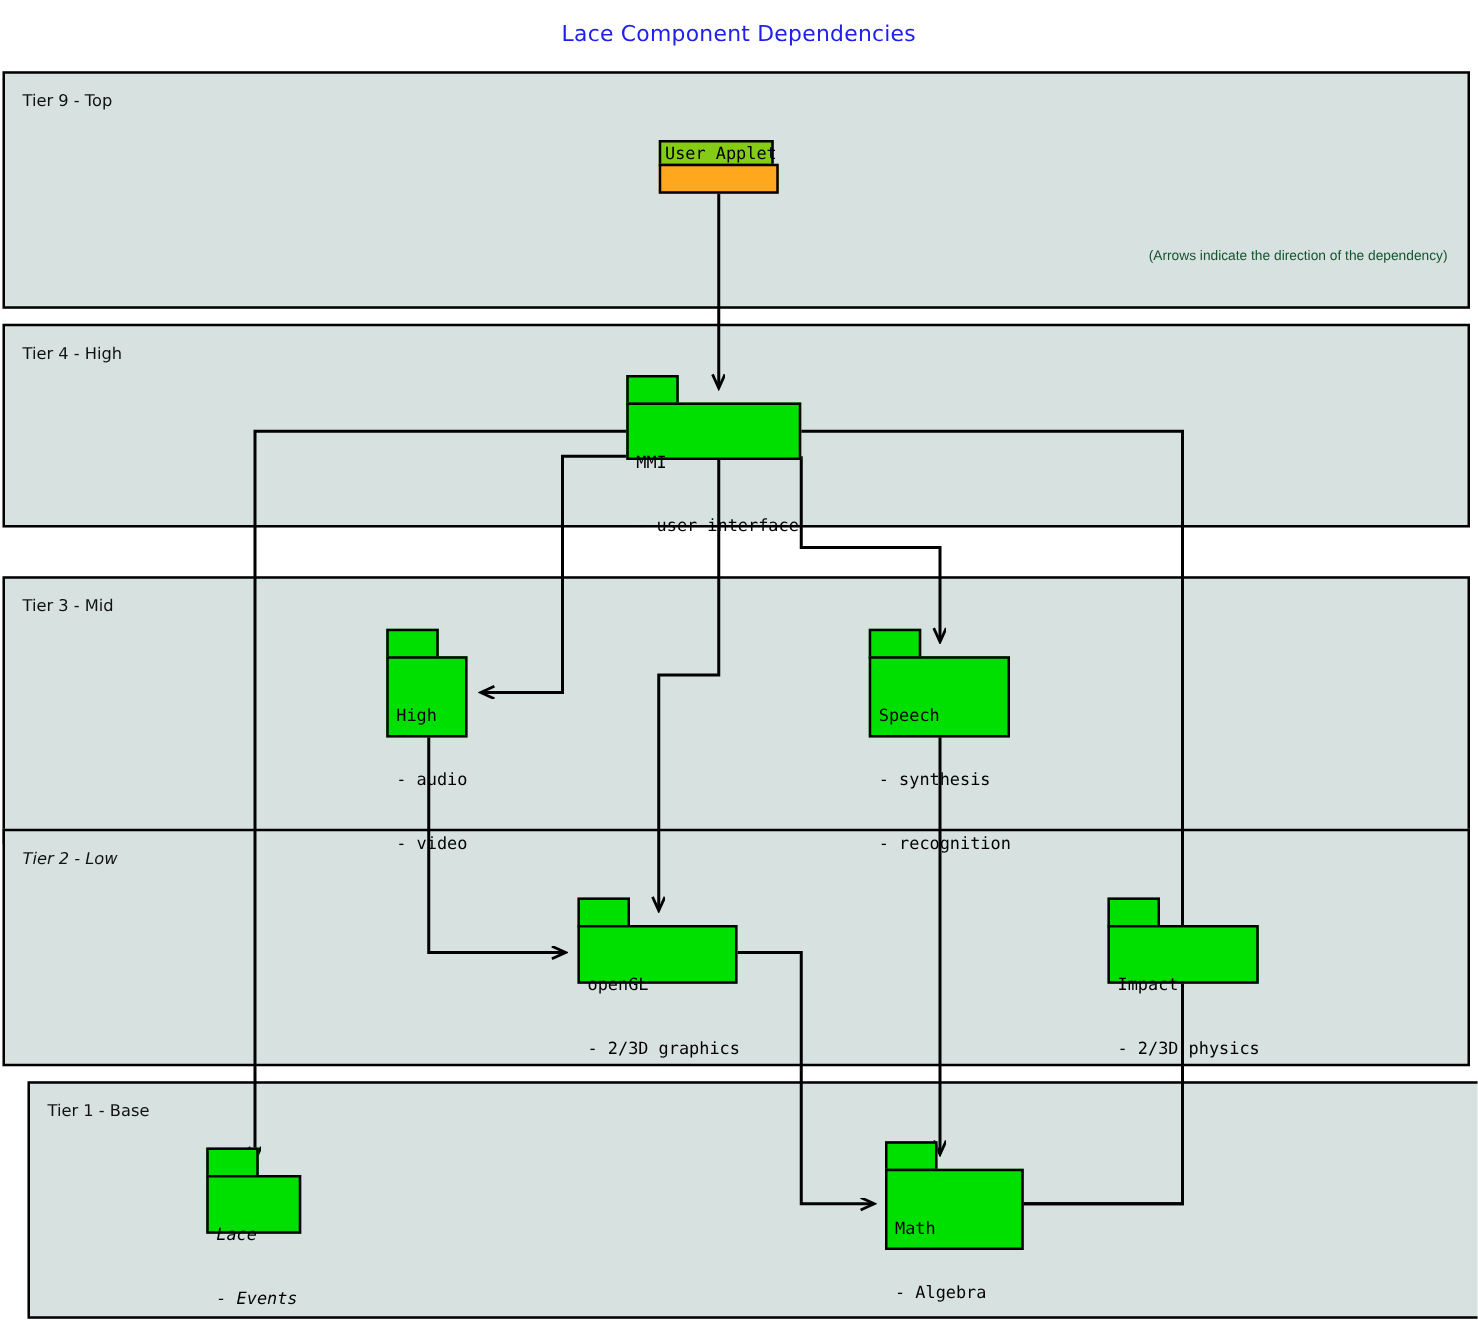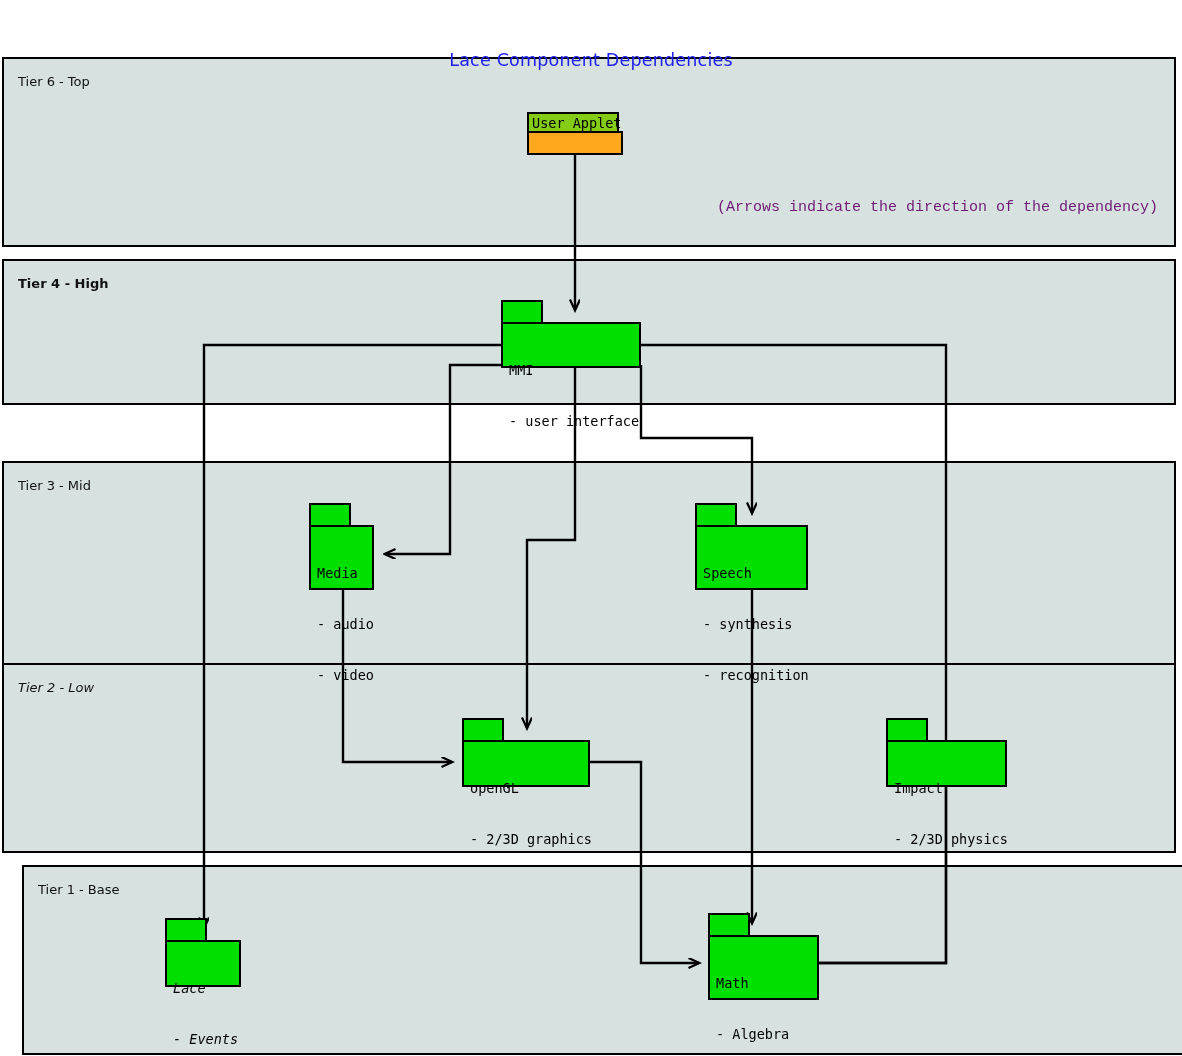--- a/index.html
+++ b/index.html
@@ -3,41 +3,40 @@
 <meta charset="utf-8">
 <style>
   html,body{margin:0;padding:0;background:#ffffff;}
   body{width:1182px;height:1056px;position:relative;
        font-family:"DejaVu Sans","Liberation Sans",sans-serif;overflow:hidden;}
 
   #diagram-title{
     position:absolute;left:0;top:18px;width:1182px;text-align:center;
     color:#2020ee;font-size:17.5px;font-family:"DejaVu Sans","Liberation Sans",sans-serif;
     letter-spacing:.2px;
-    margin-top:32px;
   }
 
   
   .tier{
     position:absolute;left:2px;width:1174px;
     background:#d7e2e0;border:2.5px solid #000;box-sizing:border-box;
   }
   .tier-label{
     position:absolute;left:14px;top:15px;font-size:13px;color:#111;
     font-family:"DejaVu Sans","Liberation Sans",sans-serif;white-space:nowrap;
   }
   #tier5{top:57px;height:190px;}
-  #tier4{top:259px;height:146px;font-weight:bold;}
+  #tier4{top:259px;height:163px;}
   #tier3{top:461px;height:214px;}
   #tier2{top:663px;height:190px;font-style:italic;}
   #tier1{top:865px;height:190px;margin-left:20px;}
 
   #tier-note{
-    position:absolute;right:24px;top:199px;font-size:15px;color:#701a75;
-    font-family:Liberation Mono, monospace;white-space:nowrap;
+    position:absolute;right:24px;top:199px;font-size:11px;color:#14532d;
+    font-family:Liberation Sans, sans-serif;white-space:nowrap;
   }
 
   
   #connectors{position:absolute;left:0;top:0;width:1182px;height:1056px;}
 
   
   .pkg{position:absolute;}
   .pkg .tab{
     position:absolute;left:0;top:0;height:24px;width:42px;
     border:2.5px solid #000;box-sizing:border-box;background:#00e000;
@@ -77,21 +76,21 @@
   #node-impact .body{width:121px;height:47px;}
   #node-lace{left:165px;top:918px;}
   #node-lace .body{width:76px;height:47px;font-style:italic;}
   #node-math{left:708px;top:913px;}
   #node-math .body{width:111px;height:65px;}
 </style>
 </head>
 <body>
 
 <div class="tier" id="tier5">
-  <span class="tier-label">Tier 6 - Top</span>
+  <span class="tier-label">Tier 9 - Top</span>
 </div>
 <div class="tier" id="tier4">
   <span class="tier-label">Tier 4 - High</span>
 </div>
 <div class="tier" id="tier3">
   <span class="tier-label">Tier 3 - Mid</span>
 </div>
 <div class="tier" id="tier2">
   <span class="tier-label">Tier 2 - Low</span>
 </div>
@@ -141,21 +140,21 @@
   <div class="tab"></div>
   <div class="body">
     <span class="ln">MMI</span>
     <span class="ln">- user interface</span>
   </div>
 </div>
 
 <div class="pkg" id="node-media">
   <div class="tab"></div>
   <div class="body">
-    <span class="ln">Media</span>
+    <span class="ln">High</span>
     <span class="ln">- audio</span>
     <span class="ln">- video</span>
   </div>
 </div>
 
 <div class="pkg" id="node-speech">
   <div class="tab"></div>
   <div class="body">
     <span class="ln">Speech</span>
     <span class="ln">- synthesis</span>

